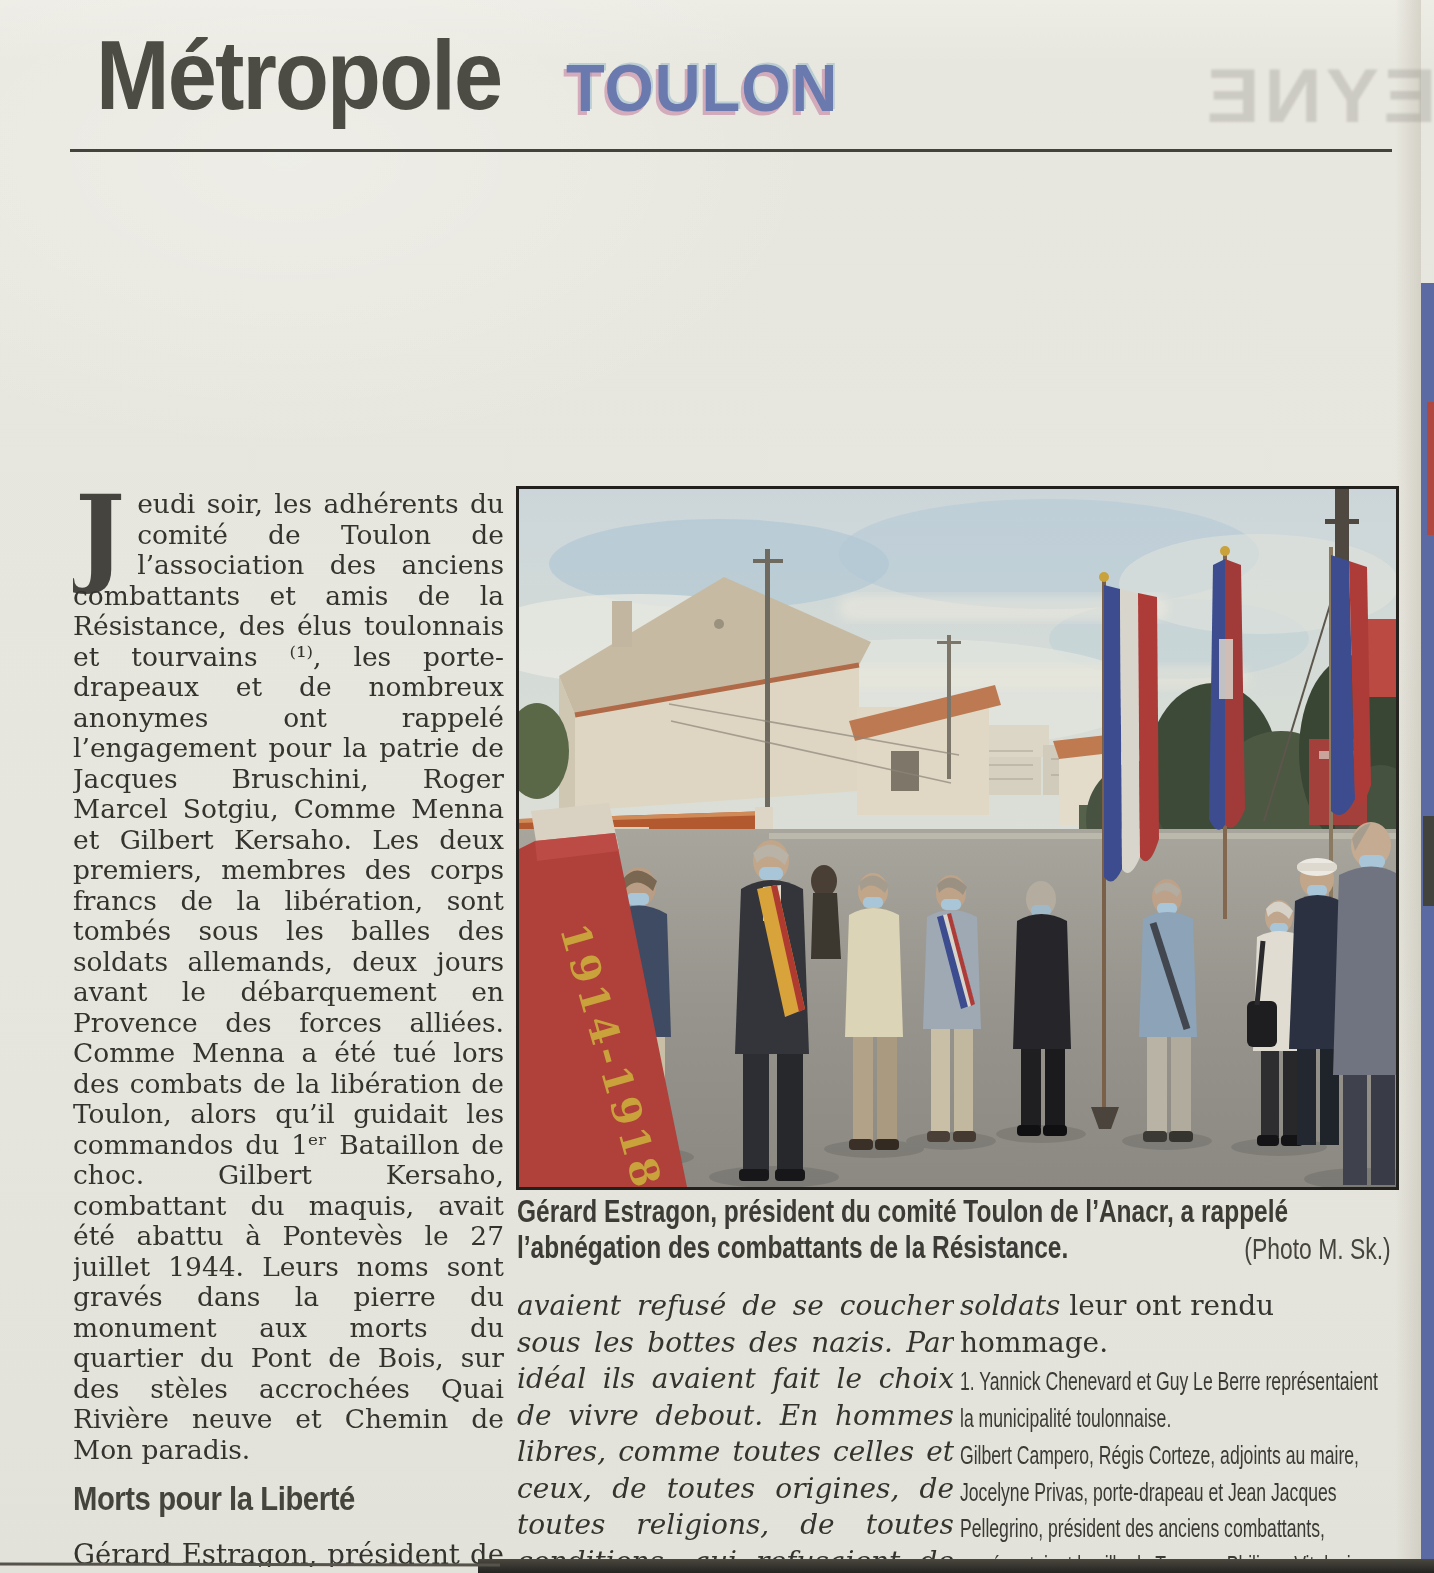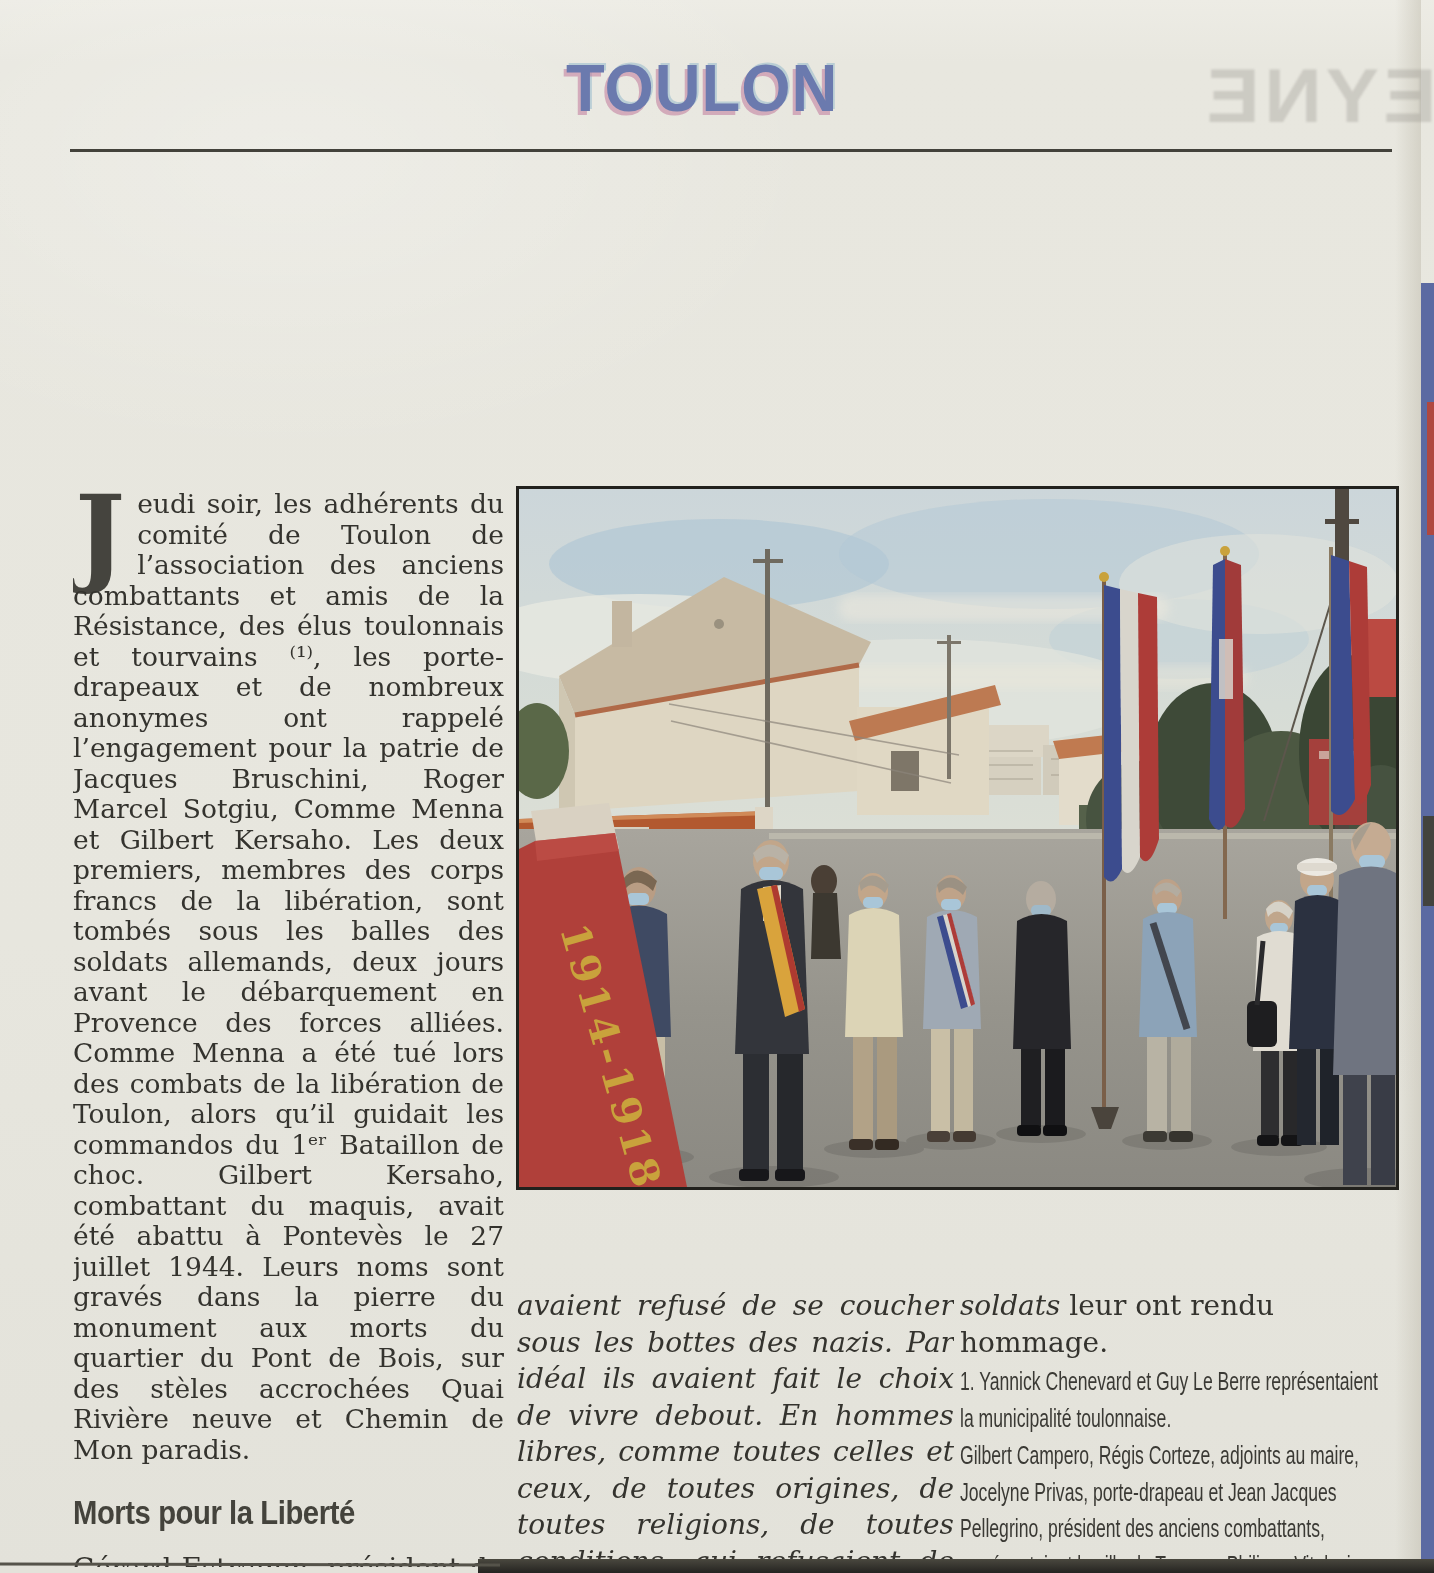--- a/index.html
+++ b/index.html
@@ -30,21 +30,21 @@
   
   .headline{position:absolute;left:72px;top:174px;color:#53514a;}
   .headline .hl{display:block;font-size:119px;font-weight:700;letter-spacing:-4px;
     line-height:126px;transform:scaleX(.82);transform-origin:0 0;white-space:nowrap;}
   
   .col{position:absolute;text-align:justify;color:#34332e;}
   .col-left{left:73px;top:489px;width:431px;height:1078px;overflow:hidden;
     font-family:"DejaVu Serif","Liberation Serif",serif;font-size:26.5px;line-height:30.5px;}
   .dropcap{float:left;font-family:"DejaVu Serif",serif;font-weight:700;font-size:106px;
     line-height:84px;margin:4px 12px 0 2px;color:#45443e;}
-  .subhead-wrap{margin-top:32px;margin-bottom:8px;height:44px;}
+  .subhead-wrap{margin-top:18px;margin-bottom:8px;height:44px;}
   .subhead{font-family:"Liberation Sans",sans-serif;font-weight:700;font-size:34px;
     letter-spacing:-.5px;color:#44433c;transform:scaleX(.86);transform-origin:0 0;
     display:inline-block;white-space:nowrap;}
   .para2{font-size:27.5px;line-height:39px;margin:0;}
   .quote{font-style:italic;}
   .col-mid{left:517px;top:1288px;width:437px;height:278px;overflow:hidden;
     font-family:"DejaVu Serif","Liberation Serif",serif;font-size:28px;line-height:36.5px;}
   .col-right{left:960px;top:1288px;width:434px;height:280px;overflow:hidden;
     font-family:"DejaVu Serif","Liberation Serif",serif;font-size:28px;line-height:36.5px;}
   .col p{margin:0;}
@@ -70,20 +70,23 @@
   .bottom-line{position:absolute;left:0;top:1563px;width:500px;height:3px;background:#55534a;
     transform:rotate(.1deg);}
 </style>
 </head>
 <body>
 
 <div class="page">
 
   <div class="edge-shade"></div>
 
+  <div class="masthead">
+    <span class="metropole">Métropole</span>
+  </div>
   <div class="edition">TOULON</div>
   <div class="ghost-text">EYNE</div>
   <div class="masthead-rule"></div>
 
 
   <div class="col col-left">
     <span class="dropcap">J</span><span>eudi soir, les adhérents du comité de Toulon de l’association des anciens combattants et amis de la Résistance, des élus toulonnais et tourvains ⁽¹⁾, les porte-drapeaux et de nombreux anonymes ont rappelé l’engagement pour la patrie de Jacques Bruschini, Roger Marcel Sotgiu, Comme Menna et Gilbert Kersaho. Les deux premiers, membres des corps francs de la libération, sont tombés sous les balles des soldats allemands, deux jours avant le débarquement en Provence des forces alliées. Comme Menna a été tué lors des combats de la libération de Toulon, alors qu’il guidait les commandos du 1ᵉʳ Bataillon de choc. Gilbert Kersaho, combattant du maquis, avait été abattu à Pontevès le 27 juillet 1944. Leurs noms sont gravés dans la pierre du monument aux morts du quartier du Pont de Bois, sur des stèles accrochées Quai Rivière neuve et Chemin de Mon paradis.</span>
     <div class="subhead-wrap"><span class="subhead">Morts pour la Liberté</span></div>
     <p class="para2"><span>Gérard Estragon, président de l’Anacr a rappelé ces heures noires de notre histoire et l’abnégation des combattants de la Résistance.</span>
       </p>
@@ -327,20 +330,26 @@
 
       <g>
         <polygon points="12,322 90,314 100,360 20,370" fill="#d9d1c2"></polygon>
         <polygon points="16,352 96,344 168,698 0,698 0,360" fill="#b0403a"></polygon>
         <polygon points="16,352 96,344 100,362 18,372" fill="#c05048" opacity=".7"></polygon>
         <text x="10" y="0" transform="translate(38,430) rotate(74)" font-family="DejaVu Serif, serif" font-weight="700" font-size="40" letter-spacing="4" fill="#c9a23c">1914-1918</text>
       </g>
     </svg>
   </figure>
 
+  <div class="caption">
+    <div class="caption-inner">
+      <span>Gérard Estragon, président du comité Toulon de l’Anacr, a rappelé l’abnégation des combattants de la Résistance.</span>
+      <span class="credit">(Photo M. Sk.)</span>
+    </div>
+  </div>
 
   <div class="col col-mid">
     <p><span class="quote">avaient refusé de se coucher sous les bottes des nazis. Par idéal ils avaient fait le choix de vivre debout. En hommes libres, comme toutes celles et ceux, de toutes origines, de toutes religions, de toutes conditions, qui refusaient de se soumettre… »</span>
     </p>
   </div>
 
   <div class="col col-right">
     <p style="text-align:left;"><span class="quote">soldats</span><span> leur ont rendu hommage.</span></p>
     <div class="footnotes">
       <p>1. Yannick Chenevard et Guy Le Berre représentaient la municipalité toulonnaise.</p>

